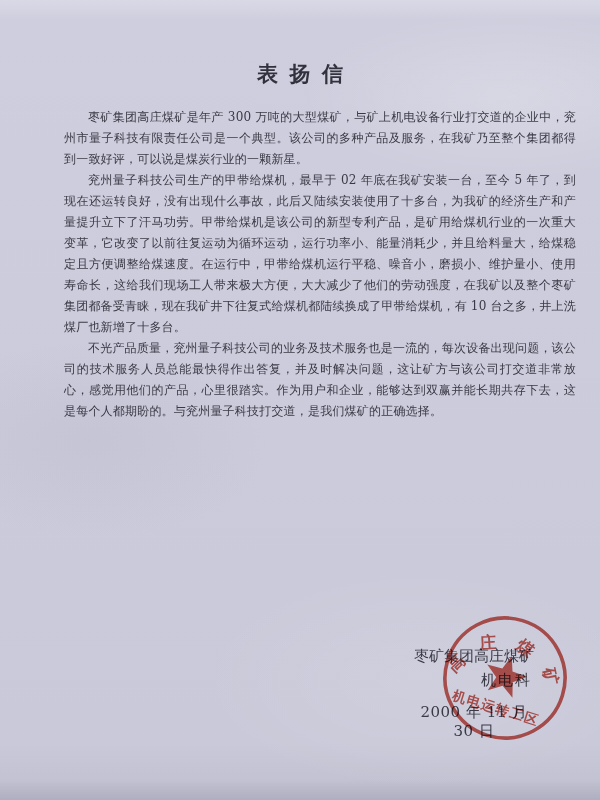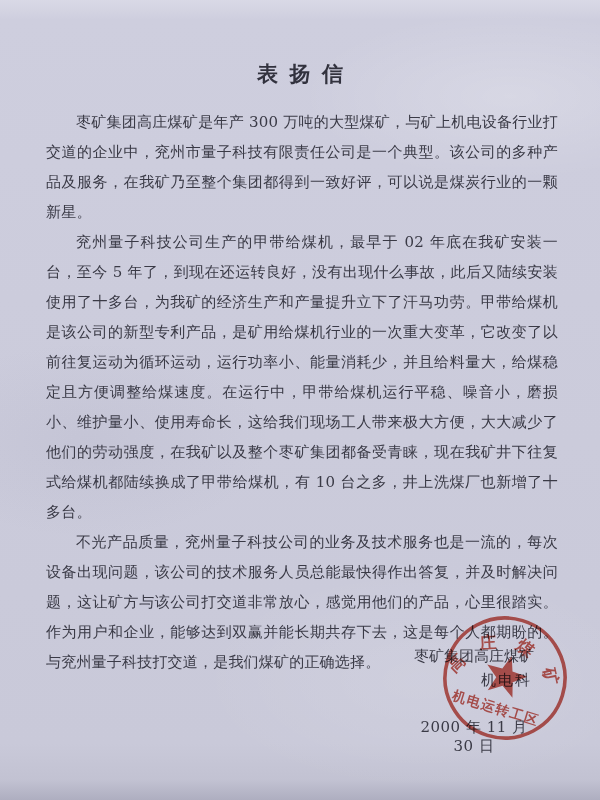--- a/index.html
+++ b/index.html
@@ -30,45 +30,45 @@
     text-align: center;
     font-size: 21px;
     font-weight: bold;
     letter-spacing: 0.55em;
     text-indent: 0.55em; 
     color: #32323e;
   }
   .body-text {
     position: absolute;
     top: 107px;
-    left: 46px;
+    left: 64px;
     width: 512px;
-    font-size: 15px;
-    line-height: 30px;
+    font-size: 12px;
+    line-height: 21px;
     text-align: justify;
   }
   .body-text p {
     margin: 0;
     text-indent: 2em;
     letter-spacing: 0.2px;
   }
   .signature {
     position: absolute;
     left: 414px;
     top: 647px;
     width: 120px;
     font-size: 15px;
     text-align: center;
     color: #3a3a46;
   }
   .signature .org { margin-bottom: 5px; }
   .signature .dept {
     text-align: right;
     padding-right: 2px;
-    margin-bottom: 28px;
+    margin-bottom: 13px;
     letter-spacing: 2px;
   }
   .signature .date { letter-spacing: 0.5px; }
   .stamp {
     position: absolute;
     left: 438px;
     top: 611px;
     width: 134px;
     height: 134px;
     transform: rotate(17deg);

